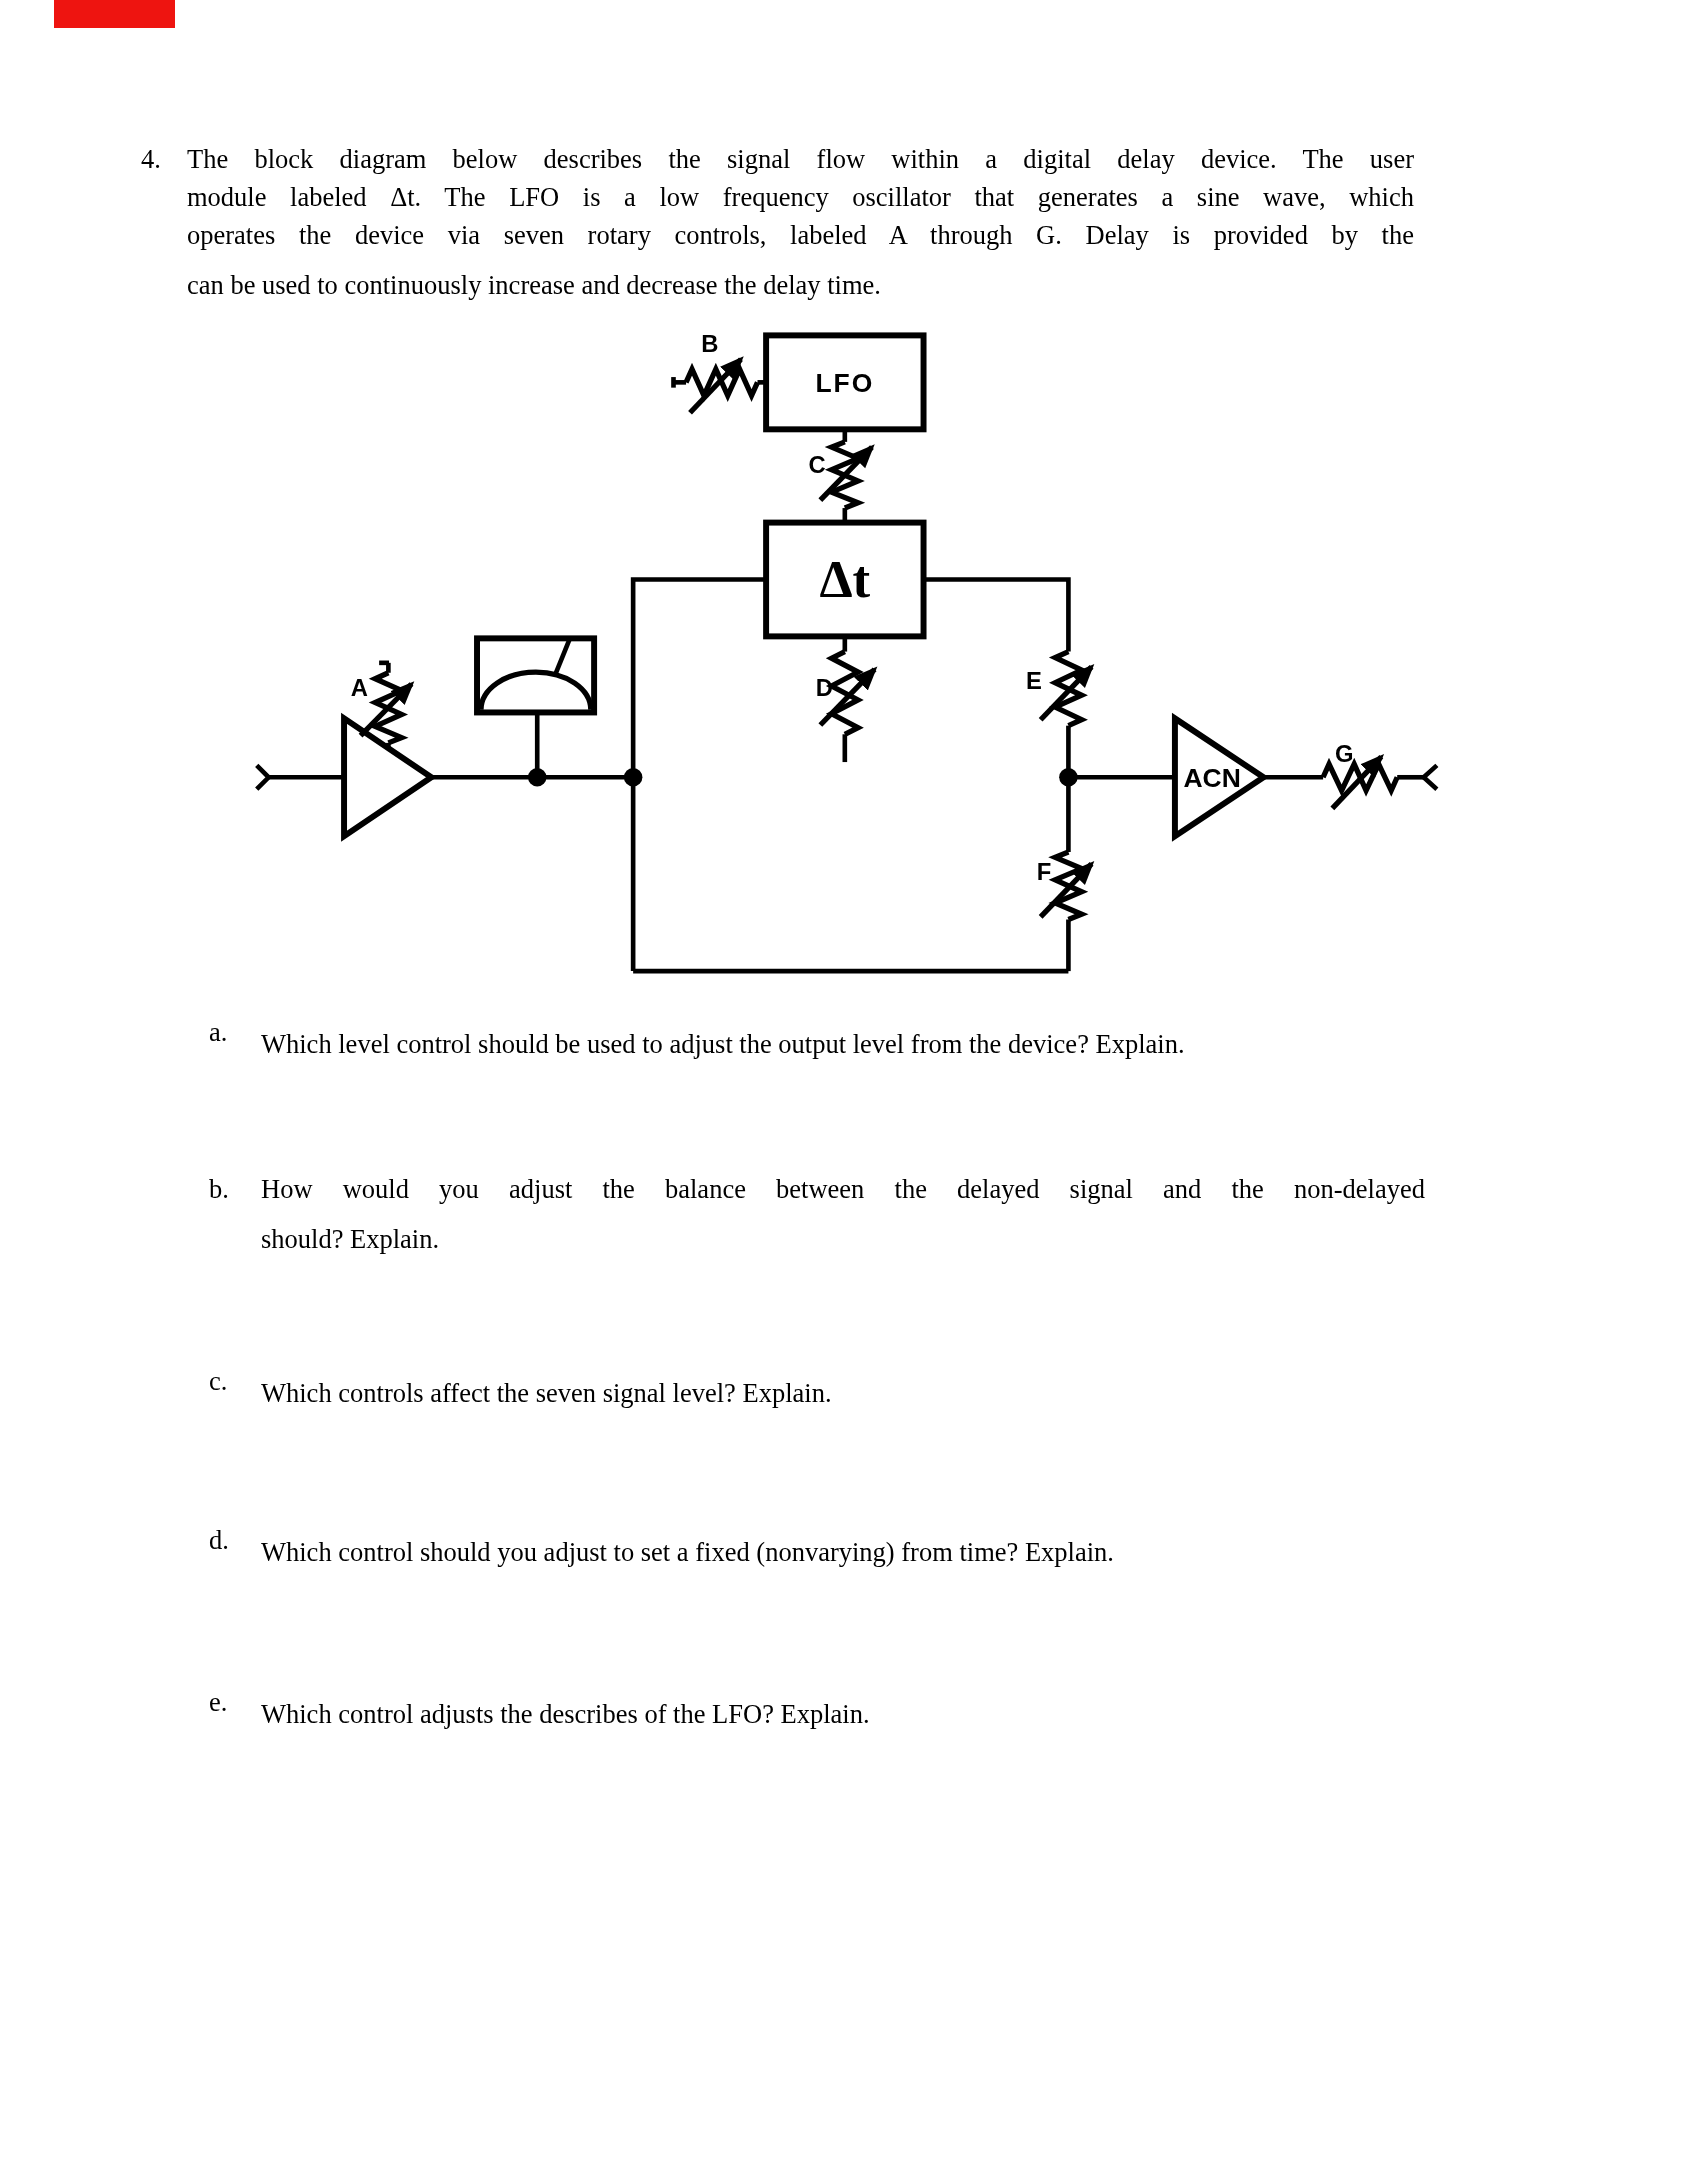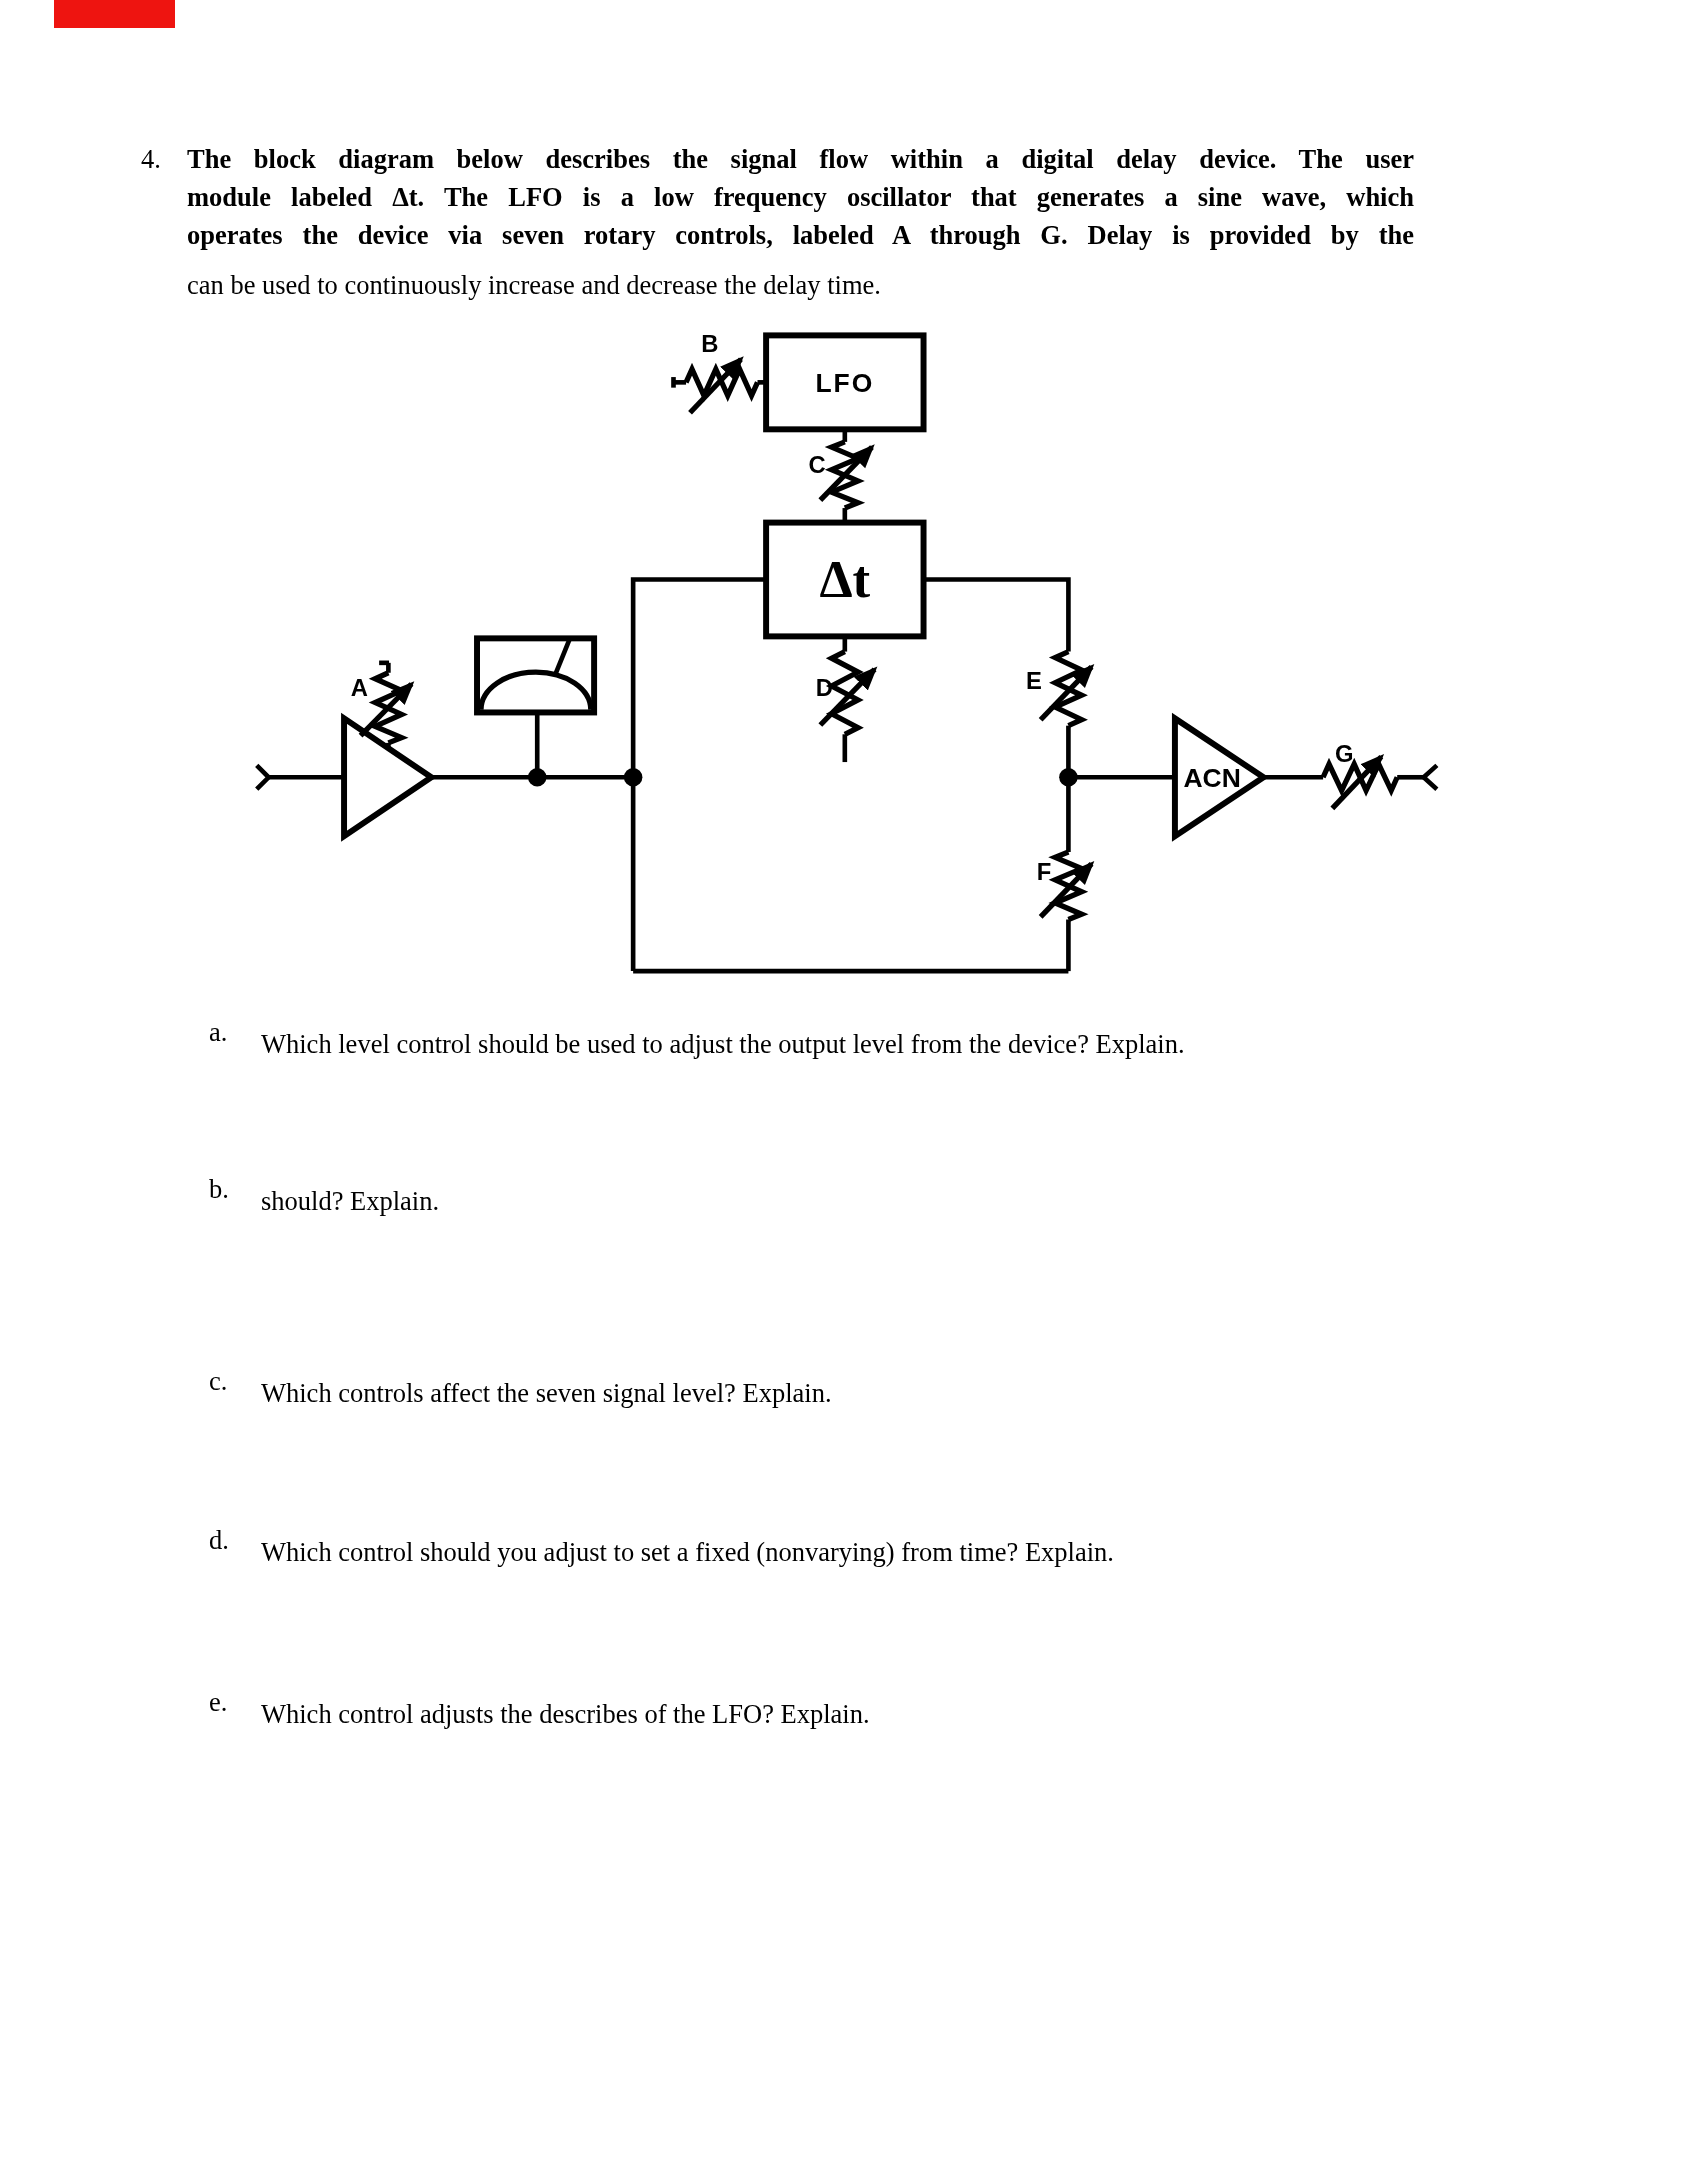--- a/index.html
+++ b/index.html
@@ -15,21 +15,21 @@
     position:absolute;left:54px;top:0;width:121px;height:28.4px;
   }
   
   .q4{
     position:absolute;left:187px;top:140px;width:1227px;
     font-size:26.5px;line-height:38px;
   }
   .q4 .qnum{
     position:absolute;left:-46px;top:0;
   }
-  .jline{text-align:justify;text-align-last:justify;font-weight:bold;}
+  .jline{text-align:justify;text-align-last:justify;}
   .nline{text-align:left;margin-top:12px;}
   
   .item{
     position:absolute;left:261px;width:1164px;
     font-size:26.5px;line-height:38px;
   }
   .item .inum{position:absolute;left:-52px;top:0;}
   
   #diagram{position:absolute;left:0;top:0;}
   .wire{stroke:#000;stroke-width:7;fill:none;stroke-linecap:butt;}
@@ -173,20 +173,21 @@
     </g>
   </svg>
 
   <div class="item" style="top:1013px">
     <span class="inum">a.</span>
     <div class="nline">Which level control should be used to adjust the output level from the device? Explain.</div>
   </div>
 
   <div class="item" style="top:1170px">
     <span class="inum">b.</span>
+    <div class="jline">How would you adjust the balance between the delayed signal and the non-delayed</div>
     <div class="nline">should? Explain.</div>
   </div>
 
   <div class="item" style="top:1362px">
     <span class="inum">c.</span>
     <div class="nline">Which controls affect the seven signal level? Explain.</div>
   </div>
 
   <div class="item" style="top:1521px">
     <span class="inum">d.</span>

